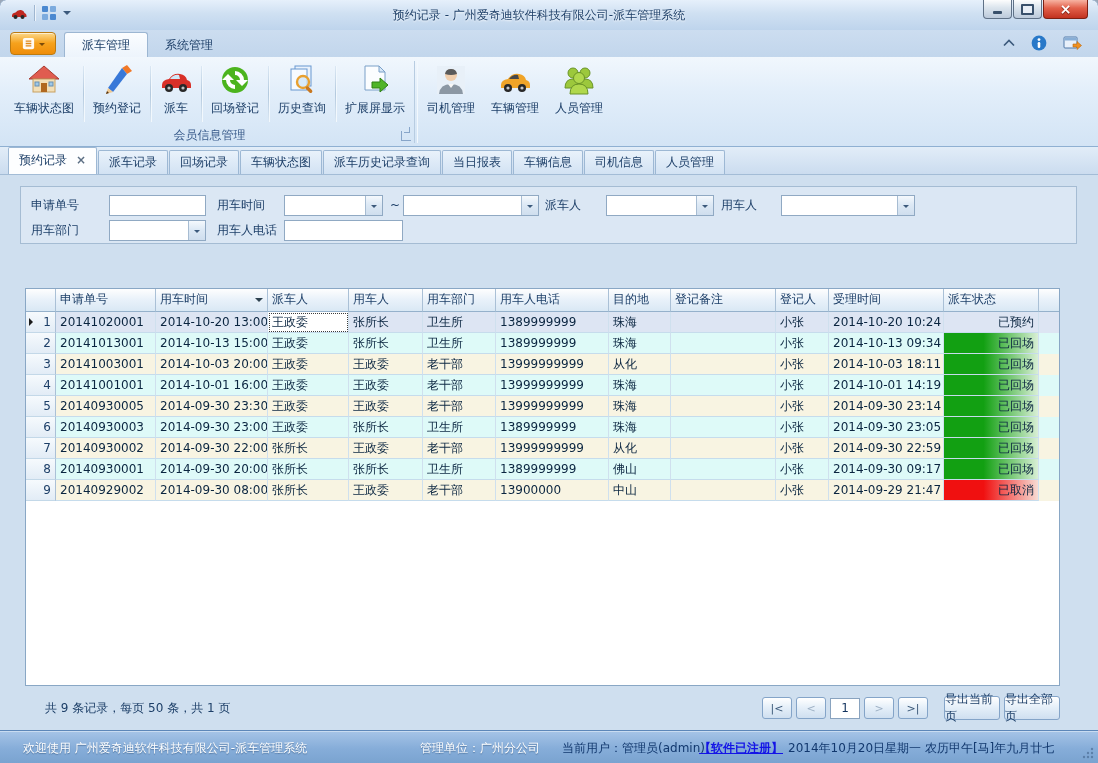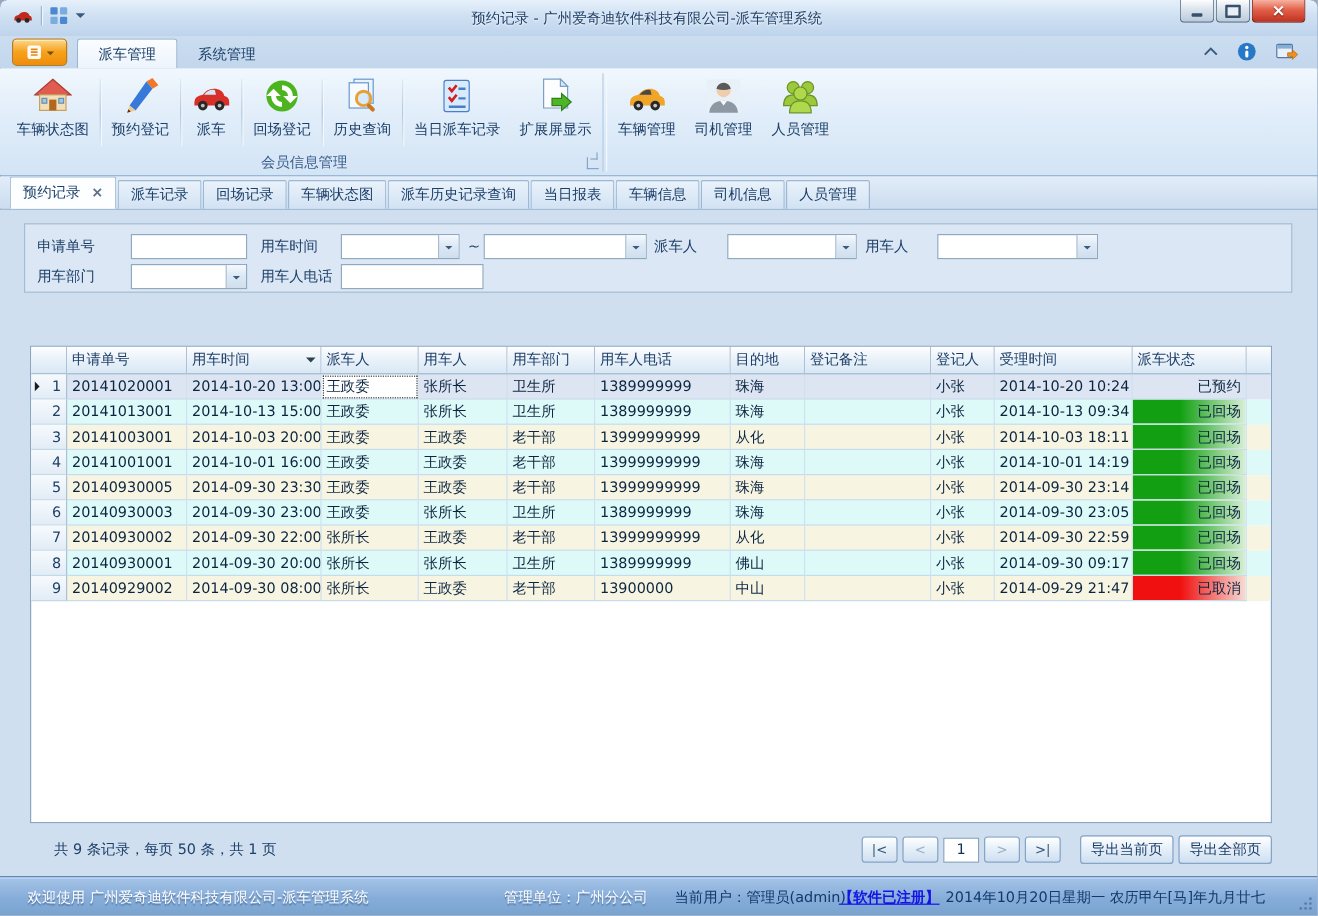--- a/index.html
+++ b/index.html
@@ -104,21 +104,21 @@
   
   .pager-row{position:absolute;top:519px;left:25px;width:1035px;height:28px;display:flex;align-items:center;}
   .pager-summary{padding-left:20px;color:#1d3f68;}
   .pager-controls{margin-left:auto;display:flex;align-items:center;gap:4px;}
   .pbtn{width:30px;height:22px;box-sizing:border-box;border:1px solid #84a4c8;border-radius:3px;
     background:linear-gradient(#ffffff,#e6f0f9 45%,#cfdff0);color:#3a5878;
     display:flex;align-items:center;justify-content:center;font-size:11px;}
   .pbtn.disabled{color:#9db0c4;}
   .page-input{width:30px;height:21px;box-sizing:border-box;border:1px solid #89a3bf;text-align:center;
     font:inherit;color:#12325e;padding:0;}
-  .pexp{width:78px;height:24px;box-sizing:border-box;border:1px solid #84a4c8;border-radius:3px;
+  .pexp{width:56px;height:24px;box-sizing:border-box;border:1px solid #84a4c8;border-radius:3px;
     background:linear-gradient(#ffffff,#e6f0f9 45%,#cfdff0);color:#1d3f68;
     display:flex;align-items:center;justify-content:center;}
   .pexp.first{margin-left:12px;}
   
   .statusbar{position:absolute;bottom:0;left:0;right:0;height:32px;
     background:linear-gradient(#a6c4e7,#86add9 55%,#7aa3d0);border-top:1px solid #5d87b9;
     box-shadow:inset 0 1px 0 #c9dcf1;}
   .sb{position:absolute;top:9px;white-space:nowrap;}
   .sb.light{color:#ffffff;text-shadow:0 1px 1px rgba(20,50,90,.45);}
   .sb.dark{color:#12386e;}
@@ -253,66 +253,55 @@
                 <rect x="9" y="2" width="16" height="20" fill="#eaf2fc" stroke="#6898d0"></rect>
                 <rect x="5" y="5" width="16" height="21" fill="#f6faff" stroke="#6898d0"></rect>
                 <circle cx="17" cy="18" r="6" fill="#cde4f8" fill-opacity="0.75" stroke="#e8a030" stroke-width="2.4"></circle>
                 <rect x="21.4" y="21.6" width="8" height="3.4" rx="1.7" transform="rotate(45 21.4 21.6)" fill="#c87820"></rect>
               </svg></span>
             <span class="lbl">历史查询</span>
           </div>
           <div class="rsep"></div>
           <div class="rbtn">
             <span class="icon"><svg viewBox="0 0 32 32" width="32" height="32">
-                <rect x="5" y="3" width="21" height="26" rx="2" fill="#d8eafc" stroke="#4880c8"></rect>
-                <path d="M9 9l2.5 3 4-5" stroke="#d02020" stroke-width="2.2" fill="none"></path>
-                <path d="M9 17l2.5 3 4-5" stroke="#d02020" stroke-width="2.2" fill="none"></path>
-                <line x1="17" y1="10" x2="23" y2="10" stroke="#4880c8" stroke-width="2"></line>
-                <line x1="17" y1="18" x2="23" y2="18" stroke="#4880c8" stroke-width="2"></line>
-                <line x1="9" y1="25" x2="23" y2="25" stroke="#4880c8" stroke-width="2"></line>
-              </svg></span>
-            <span class="lbl">当日派车记录</span>
-          </div>
-          <div class="rbtn">
-            <span class="icon"><svg viewBox="0 0 32 32" width="32" height="32">
                 <path d="M6 2h14l6 6v18H6z" fill="#fbfdff" stroke="#7aa0c8"></path>
                 <path d="M20 2l6 6h-6z" fill="#d8e8f8" stroke="#7aa0c8"></path>
                 <path d="M13 18h8v-4l8 7-8 7v-4h-8z" fill="#50b428" stroke="#2e8014"></path>
               </svg></span>
             <span class="lbl">扩展屏显示</span>
           </div>
         </div>
         <div class="rg-labelrow">
           <div class="rg-label">会员信息管理</div>
           <span class="rg-launcher"></span>
         </div>
       </div>
       <div class="groupsep"></div>
       <div class="rgroup">
         <div class="rg-buttons">
+          <div class="rbtn">
+            <span class="icon"><svg viewBox="0 0 32 32" width="32" height="32">
+                <rect x="2" y="2" width="28" height="28" fill="#e8f0f8"></rect>
+                <circle cx="16" cy="11" r="6" fill="#f0cead"></circle>
+                <path d="M16 5a6 6 0 0 1 6 5q-6 2-12 0a6 6 0 0 1 6-5z" fill="#5a5a5a"></path>
+                <path d="M4 30q1-10 12-10q11 0 12 10z" fill="#8c98a4"></path>
+                <path d="M13 20h6l-3 4z" fill="#f8f8f8"></path>
+              </svg></span>
+            <span class="lbl">司机管理</span>
+          </div>
           <div class="rbtn">
             <span class="icon"><svg viewBox="0 0 32 32" width="32" height="32">
                 <path d="M2 21q0-5 7-6q4-6 11-5q6 1 7 6q4 1 4 5v3H2z" fill="#f0a428"></path>
                 <path d="M10 15q4-5 9-4l1 4z" fill="#484848"></path>
                 <circle cx="9" cy="24" r="4" fill="#282828"></circle>
                 <circle cx="23" cy="24" r="4" fill="#282828"></circle>
                 <circle cx="9" cy="24" r="1.6" fill="#c8c8c8"></circle>
                 <circle cx="23" cy="24" r="1.6" fill="#c8c8c8"></circle>
               </svg></span>
             <span class="lbl">车辆管理</span>
-          </div>
-          <div class="rbtn">
-            <span class="icon"><svg viewBox="0 0 32 32" width="32" height="32">
-                <rect x="2" y="2" width="28" height="28" fill="#e8f0f8"></rect>
-                <circle cx="16" cy="11" r="6" fill="#f0cead"></circle>
-                <path d="M16 5a6 6 0 0 1 6 5q-6 2-12 0a6 6 0 0 1 6-5z" fill="#5a5a5a"></path>
-                <path d="M4 30q1-10 12-10q11 0 12 10z" fill="#8c98a4"></path>
-                <path d="M13 20h6l-3 4z" fill="#f8f8f8"></path>
-              </svg></span>
-            <span class="lbl">司机管理</span>
           </div>
           <div class="rbtn">
             <span class="icon"><svg viewBox="0 0 32 32" width="32" height="32">
                 <g fill="#9cc83c" stroke="#6a9428">
                   <circle cx="10" cy="9" r="5"></circle>
                   <path d="M2 24q0-9 8-9q8 0 8 9z"></path>
                   <circle cx="22" cy="9" r="5"></circle>
                   <path d="M14 24q0-9 8-9q8 0 8 9z"></path>
                   <circle cx="16" cy="14" r="5.5" fill="#b0d84c"></circle>
                   <path d="M7 30q0-10 9-10q9 0 9 10z" fill="#b0d84c"></path>

